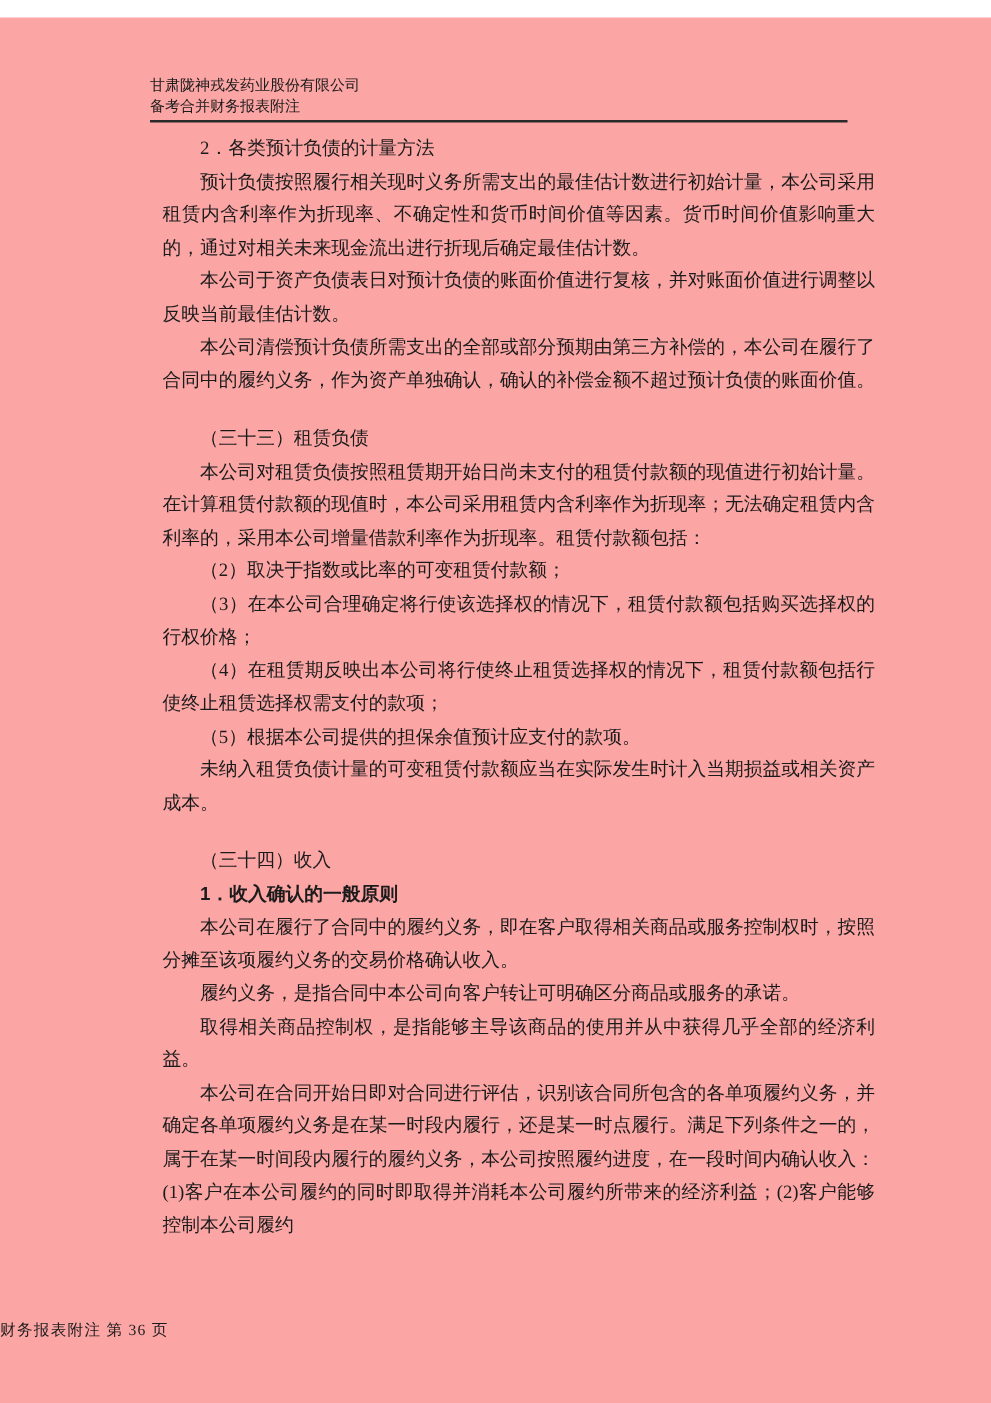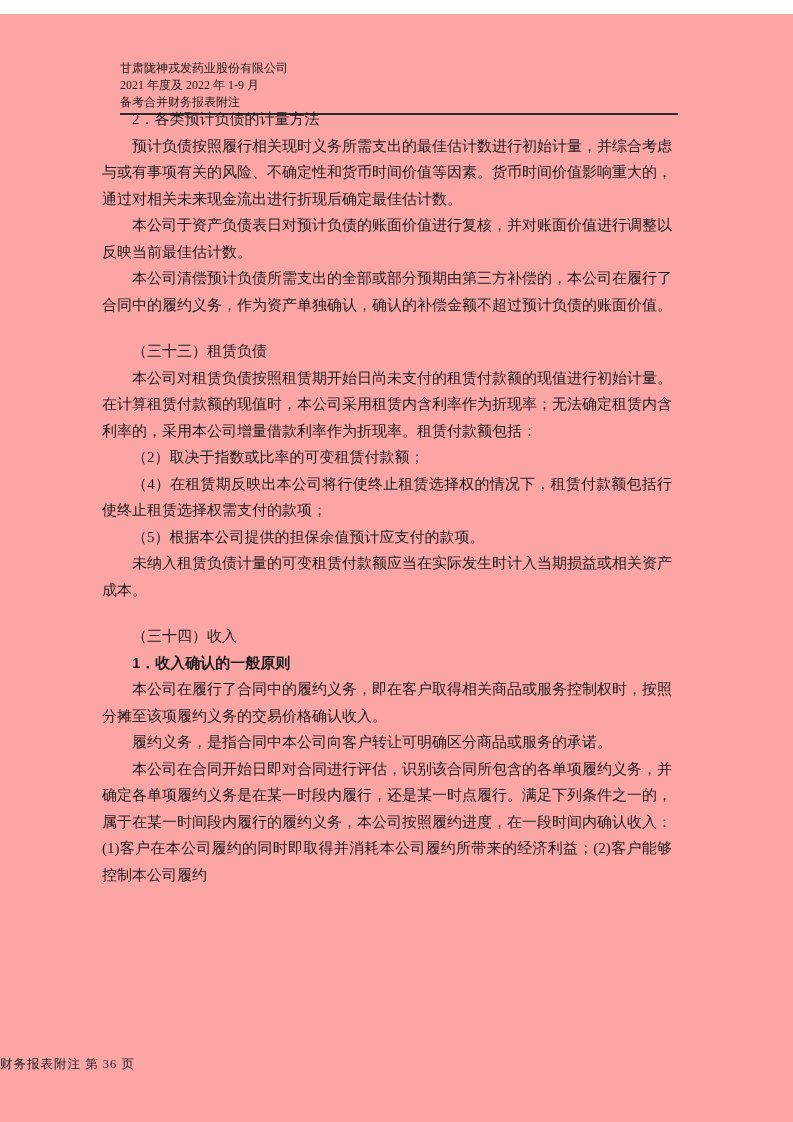--- a/index.html
+++ b/index.html
@@ -20,21 +20,21 @@
     width: 558px;
     font-size: 12px;
     line-height: 17px;
     padding-bottom: 2px;
     border-bottom: 2px solid #2b2b2b;
     color: #1b1b1b;
   }
   .header div { white-space: nowrap; }
   .content {
     position: absolute;
-    left: 102px;
+    left: 130px;
     top: 92px;
     width: 570px;
     font-size: 15px;
     line-height: 26.5px;
     text-align: justify;
   }
   .para {
     margin: 0;
     text-indent: 2em;
   }
@@ -65,37 +65,38 @@
     color: #1b1b1b;
   }
 </style>
 </head>
 <body>
 
 <div class="page">
 
   <div class="header">
     <div>甘肃陇神戎发药业股份有限公司</div>
-    <div>2021 年度及 2022 年 1-9 月</div>
     <div>备考合并财务报表附注</div>
   </div>
 
   <div class="content">
     <p class="h-plain">2．各类预计负债的计量方法</p>
-    <p class="para">预计负债按照履行相关现时义务所需支出的最佳估计数进行初始计量，并综合考虑与或有事项有关的风险、不确定性和货币时间价值等因素。货币时间价值影响重大的，通过对相关未来现金流出进行折现后确定最佳估计数。</p>
+    <p class="para">预计负债按照履行相关现时义务所需支出的最佳估计数进行初始计量，本公司采用租赁内含利率作为折现率、不确定性和货币时间价值等因素。货币时间价值影响重大的，通过对相关未来现金流出进行折现后确定最佳估计数。</p>
     <p class="para">本公司于资产负债表日对预计负债的账面价值进行复核，并对账面价值进行调整以反映当前最佳估计数。</p>
     <p class="para">本公司清偿预计负债所需支出的全部或部分预期由第三方补偿的，本公司在履行了合同中的履约义务，作为资产单独确认，确认的补偿金额不超过预计负债的账面价值。</p>
     <p class="h-section">（三十三）租赁负债</p>
     <p class="para">本公司对租赁负债按照租赁期开始日尚未支付的租赁付款额的现值进行初始计量。在计算租赁付款额的现值时，本公司采用租赁内含利率作为折现率；无法确定租赁内含利率的，采用本公司增量借款利率作为折现率。租赁付款额包括：</p>
     <p class="para">（2）取决于指数或比率的可变租赁付款额；</p>
+    <p class="para">（3）在本公司合理确定将行使该选择权的情况下，租赁付款额包括购买选择权的行权价格；</p>
     <p class="para">（4）在租赁期反映出本公司将行使终止租赁选择权的情况下，租赁付款额包括行使终止租赁选择权需支付的款项；</p>
     <p class="para">（5）根据本公司提供的担保余值预计应支付的款项。</p>
     <p class="para">未纳入租赁负债计量的可变租赁付款额应当在实际发生时计入当期损益或相关资产成本。</p>
     <p class="h-section">（三十四）收入</p>
     <p class="h-sub">1．收入确认的一般原则</p>
     <p class="para">本公司在履行了合同中的履约义务，即在客户取得相关商品或服务控制权时，按照分摊至该项履约义务的交易价格确认收入。</p>
     <p class="para">履约义务，是指合同中本公司向客户转让可明确区分商品或服务的承诺。</p>
+    <p class="para">取得相关商品控制权，是指能够主导该商品的使用并从中获得几乎全部的经济利益。</p>
     <p class="para">本公司在合同开始日即对合同进行评估，识别该合同所包含的各单项履约义务，并确定各单项履约义务是在某一时段内履行，还是某一时点履行。满足下列条件之一的，属于在某一时间段内履行的履约义务，本公司按照履约进度，在一段时间内确认收入：(1)客户在本公司履约的同时即取得并消耗本公司履约所带来的经济利益；(2)客户能够控制本公司履约</p>
   </div>
 
   <div class="footer">财务报表附注 第 36 页</div>
 
 </div>
 
 </body></html>

